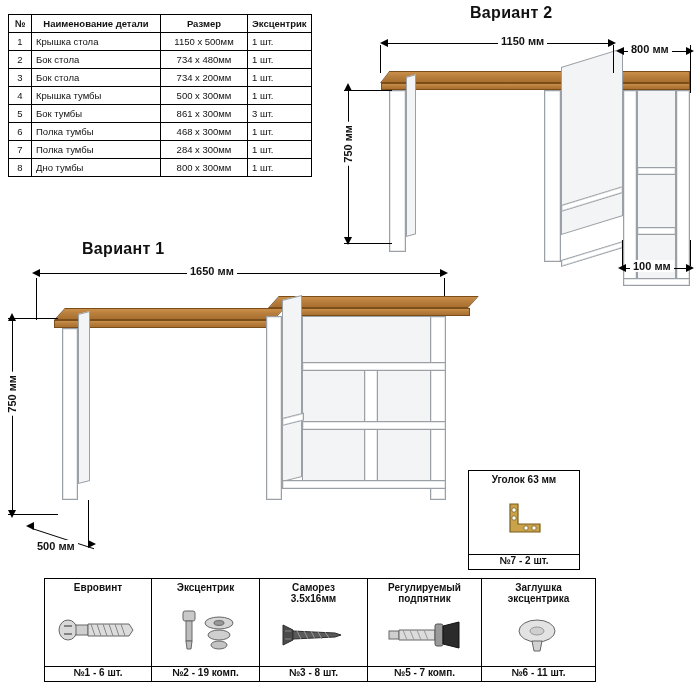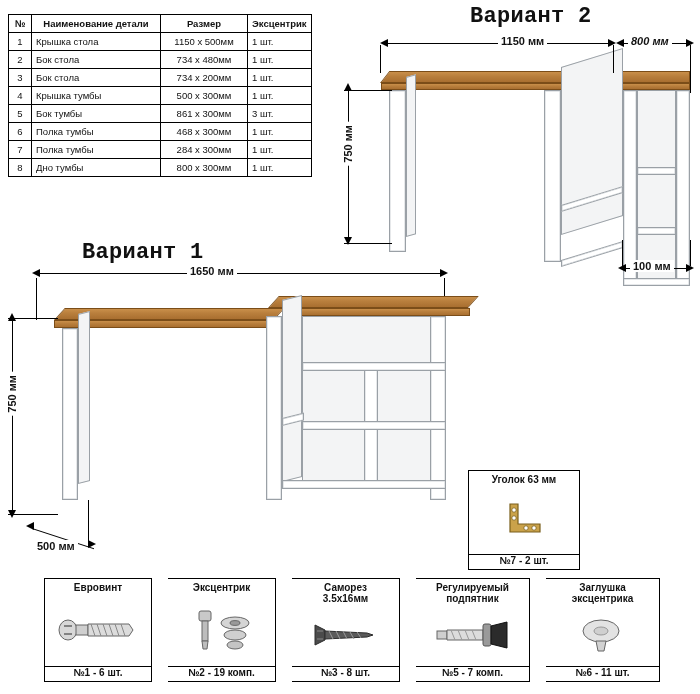--- a/index.html
+++ b/index.html
@@ -22,21 +22,21 @@
     font-weight:normal;
     white-space:nowrap;
   }
   #parts-table th{font-weight:bold;text-align:center;font-size:9.5px;}
   #parts-table td.num{text-align:center;width:14px;}
   #parts-table td.name{width:120px;}
   #parts-table td.size{text-align:center;width:78px;}
   #parts-table td.qty{text-align:left;width:54px;}
 
   
-  .var-title{font-size:22px;font-weight:bold;letter-spacing:.3px;font-family:Liberation Mono, monospace;}
+  .var-title{font-size:16px;font-weight:bold;letter-spacing:.3px;}
 
   
   .top-wood{
     background:linear-gradient(180deg,#c98f4a 0%,#b87e3c 45%,#a96f30 100%);
     border:1px solid #7b4d18;
     box-sizing:border-box;
   }
   .panel{
     background:#ffffff;
     border:1px solid #9aa0a6;
@@ -58,21 +58,21 @@
     font-size:11px;font-weight:bold;background:#fff;
     writing-mode:vertical-rl;transform:rotate(180deg);padding:3px 0;
   }
   .arrow{width:0;height:0;position:absolute;}
   .arrow-l{border-top:4px solid transparent;border-bottom:4px solid transparent;border-right:8px solid #000;}
   .arrow-r{border-top:4px solid transparent;border-bottom:4px solid transparent;border-left:8px solid #000;}
   .arrow-u{border-left:4px solid transparent;border-right:4px solid transparent;border-bottom:8px solid #000;}
   .arrow-d{border-left:4px solid transparent;border-right:4px solid transparent;border-top:8px solid #000;}
 
   
-  .hw-grid{position:absolute;display:flex;gap:16px;}
+  .hw-grid{position:absolute;display:flex;}
   .hw-cell{
     border:1px solid #000;
     box-sizing:border-box;
     display:flex;flex-direction:column;align-items:center;
     justify-content:space-between;
     background:#fff;
   }
   .hw-title{font-size:10px;font-weight:bold;text-align:center;line-height:11px;padding:3px 2px 0;}
   .hw-art{flex:1;display:flex;align-items:center;justify-content:center;width:100%;}
   .hw-qty{font-size:10px;font-weight:bold;text-align:center;padding:0 0 3px;}
@@ -172,21 +172,21 @@
 
 <div class="abs" style="left:378px;top:36px;width:240px;height:14px;">
   <div class="dim-line-h abs" style="left:6px;top:7px;width:228px;"></div>
   <div class="arrow arrow-l abs" style="left:2px;top:3px;"></div>
   <div class="arrow arrow-r abs" style="left:230px;top:3px;"></div>
   <div class="dim-label abs" style="left:80px;top:-1px;margin-left:40px;">1150 мм</div>
 </div>
 <div class="ext abs" style="left:380px;top:45px;width:1px;height:28px;"></div>
 <div class="ext abs" style="left:613px;top:45px;width:1px;height:28px;"></div>
 
-<div class="abs" style="left:616px;top:36px;width:80px;height:14px;font-style:italic;">
+<div class="abs" style="left:616px;top:44px;width:80px;height:14px;">
   <div class="dim-line-h abs" style="left:4px;top:7px;width:72px;"></div>
   <div class="arrow arrow-l abs" style="left:0px;top:3px;"></div>
   <div class="arrow arrow-r abs" style="left:70px;top:3px;"></div>
   <div class="dim-label abs" style="left:12px;top:-1px;">800 мм</div>
 </div>
 <div class="ext abs" style="left:690px;top:45px;width:1px;height:48px;"></div>
 
 <div class="abs" style="left:340px;top:82px;width:16px;height:165px;">
   <div class="dim-line-v abs" style="left:8px;top:5px;height:155px;"></div>
   <div class="arrow arrow-u abs" style="left:4px;top:1px;"></div>

